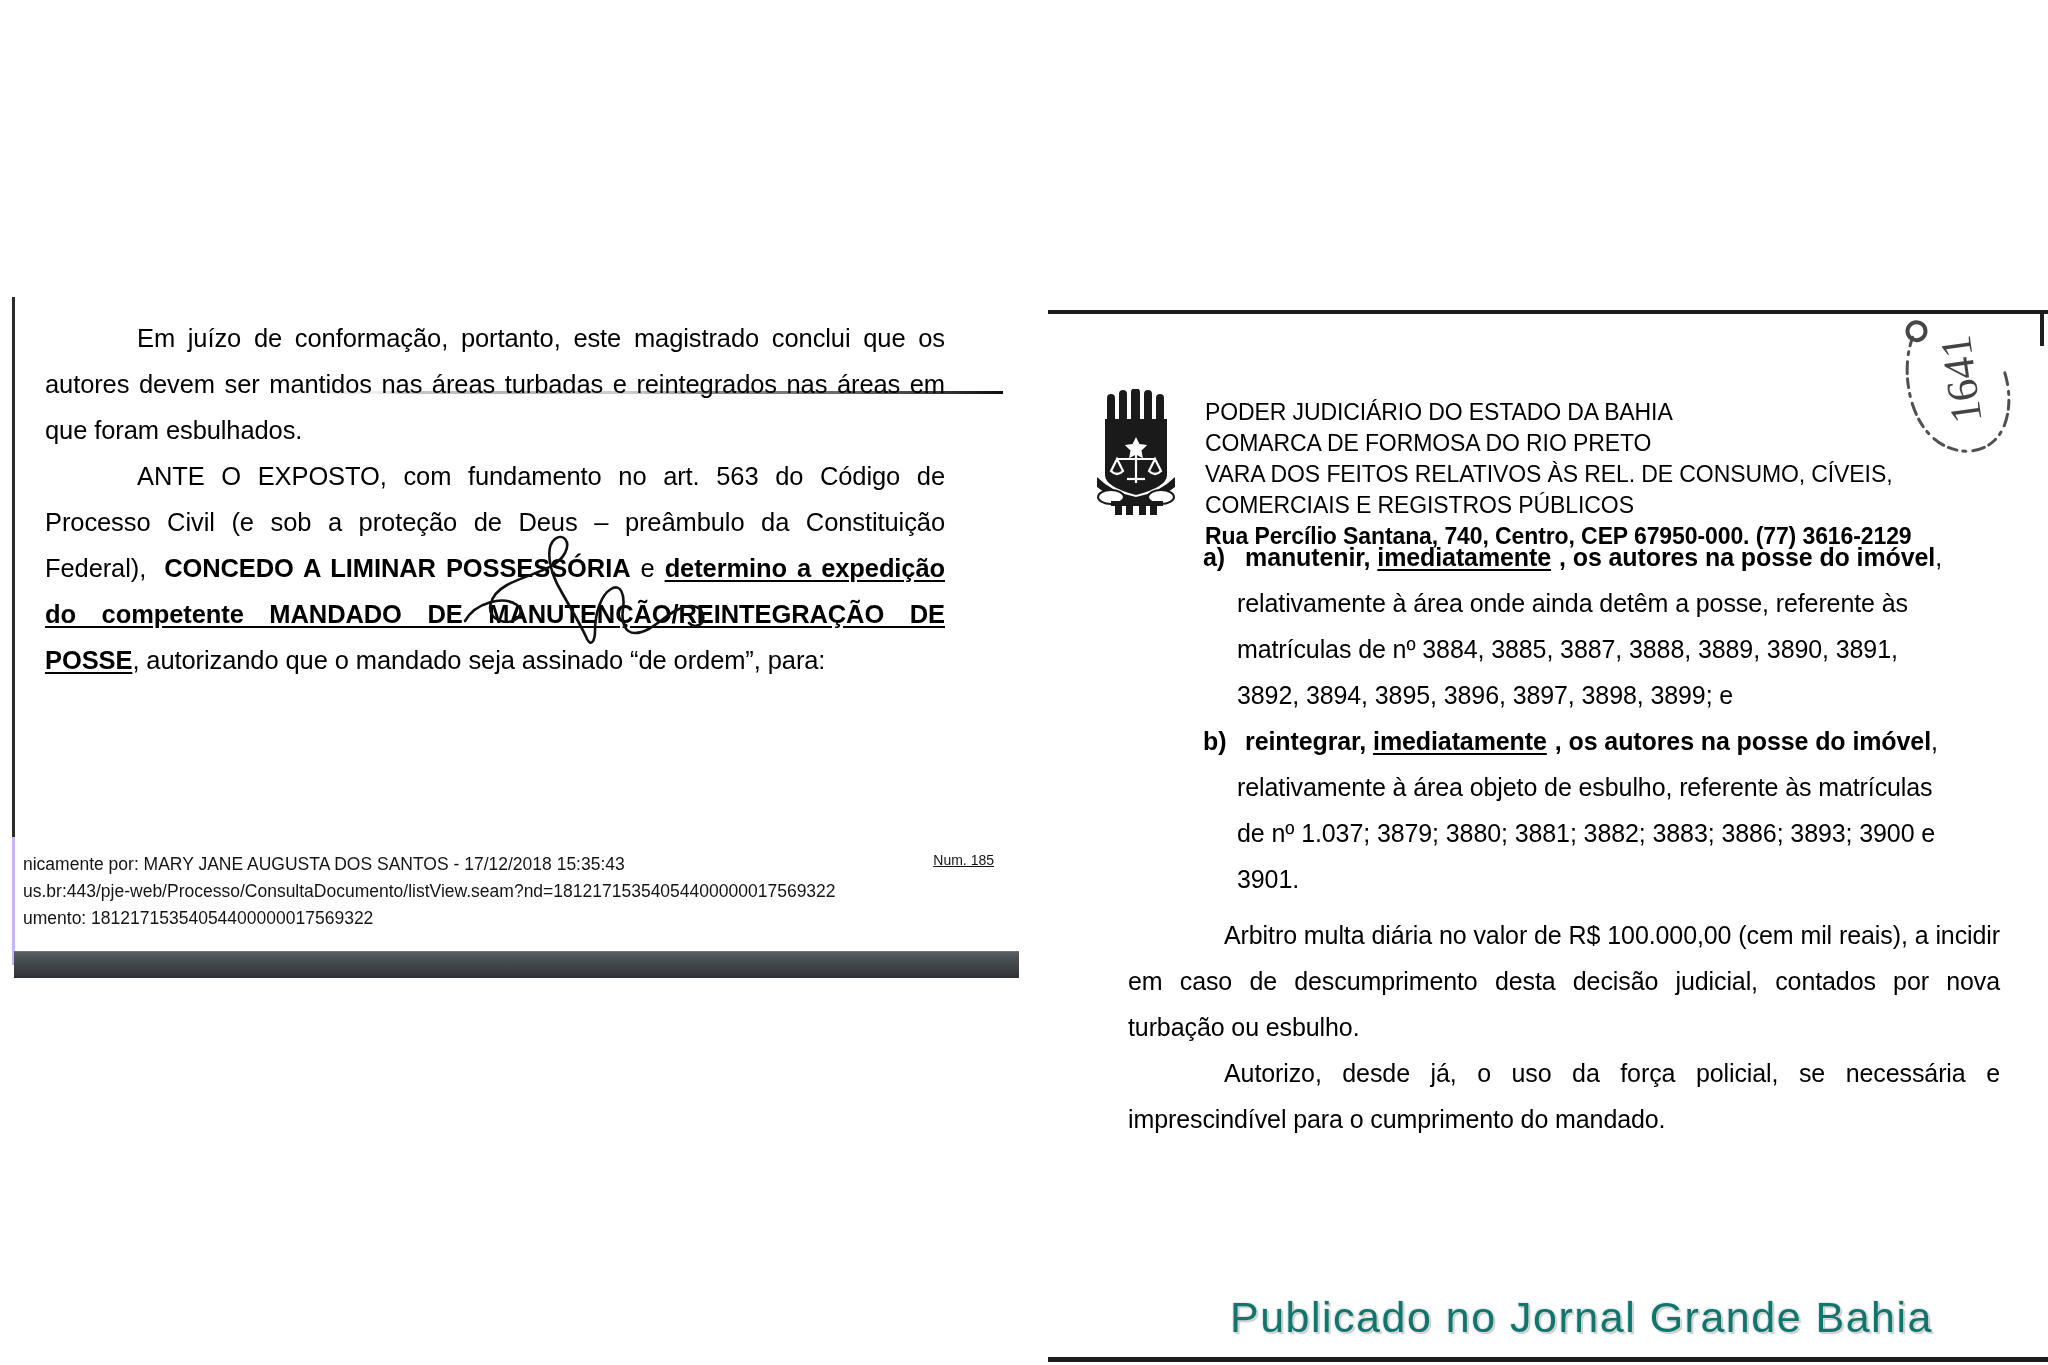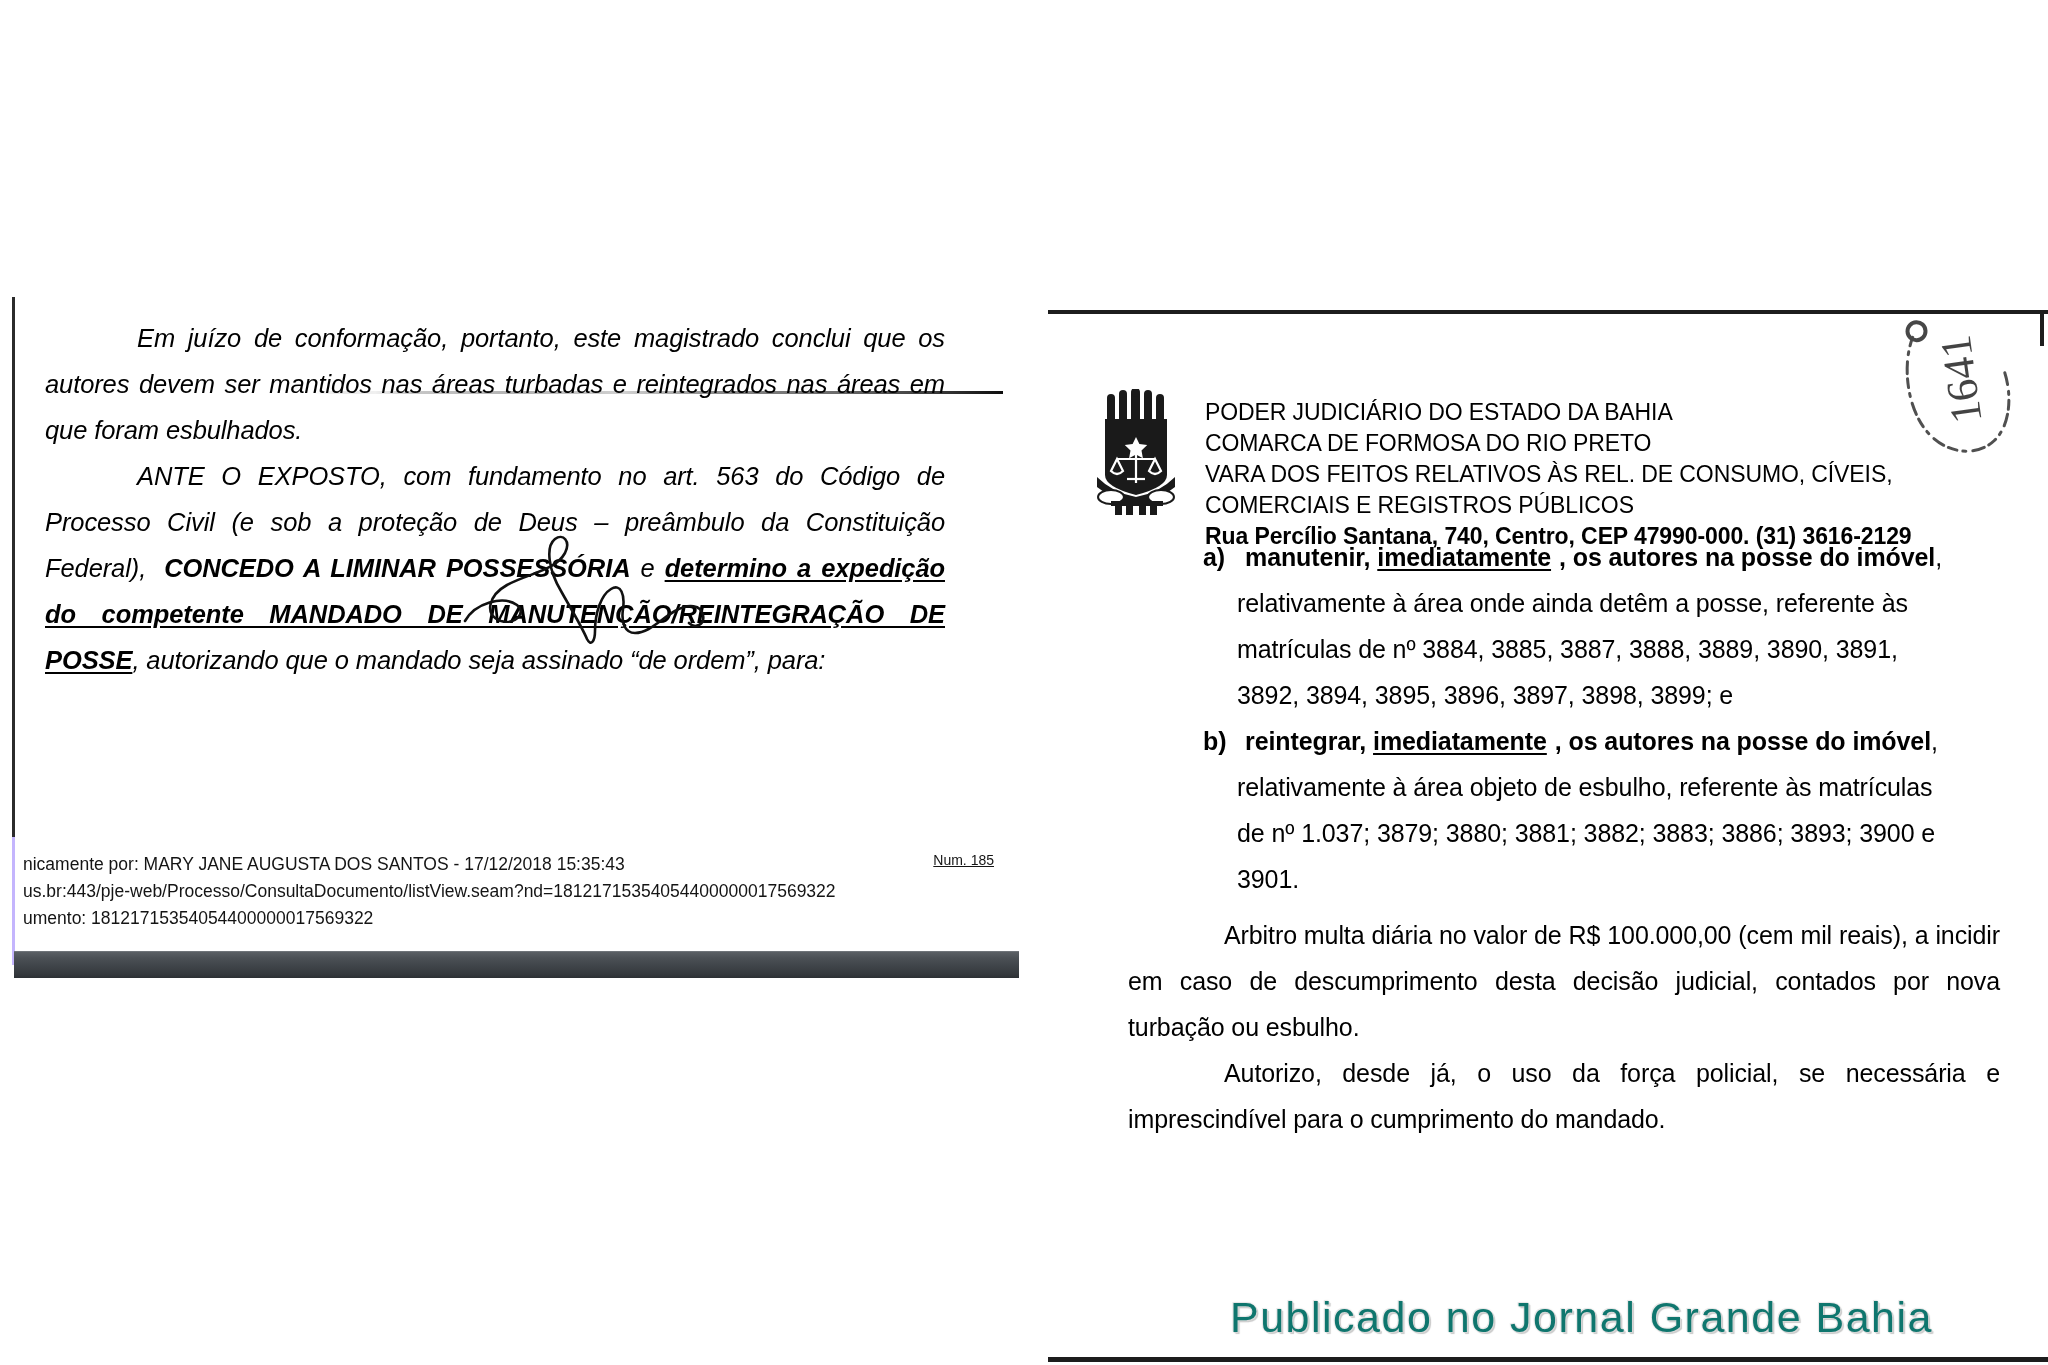--- a/index.html
+++ b/index.html
@@ -19,21 +19,20 @@
   
   #left-panel {
     position: absolute;
     left: 12px;
     top: 297px;
     width: 1000px;
     height: 540px;
     background: #ffffff;
     border-left: 3px solid #2b2b2b;
     box-sizing: border-box;
-    font-style: italic;
   }
   #left-body {
     position: absolute;
     left: 30px;
     top: 18px;
     width: 900px;
     font-size: 25.5px;
     line-height: 46px;
     text-align: justify;
     letter-spacing: -0.1px;
@@ -305,21 +304,21 @@
           <rect x="57" y="116" width="7" height="10"></rect>
         <rect x="18" y="112" width="52" height="5"></rect>
       </g>
     </svg>
 
     <div id="letterhead-lines">
       <div>PODER JUDICIÁRIO DO ESTADO DA BAHIA</div>
       <div>COMARCA DE FORMOSA DO RIO PRETO</div>
       <div>VARA DOS FEITOS RELATIVOS ÀS REL. DE CONSUMO, CÍVEIS,</div>
       <div>COMERCIAIS E REGISTROS PÚBLICOS</div>
-      <div>Rua Percílio Santana, 740, Centro, CEP 47990-000. (31) 3616-2129</div>
+      <div>Rua Percílio Santana, 740, Centro, CEP 67950-000. (77) 3616-2129</div>
     </div>
   </div>
 
   <div id="right-body">
 
     <div class="li-row">
       <div class="li-marker">a)</div>
       <div class="li-text">
         <span class="b">manutenir,</span>
         <span class="bu">imediatamente</span><span class="b">, os autores na posse do imóvel</span><span>,</span>

